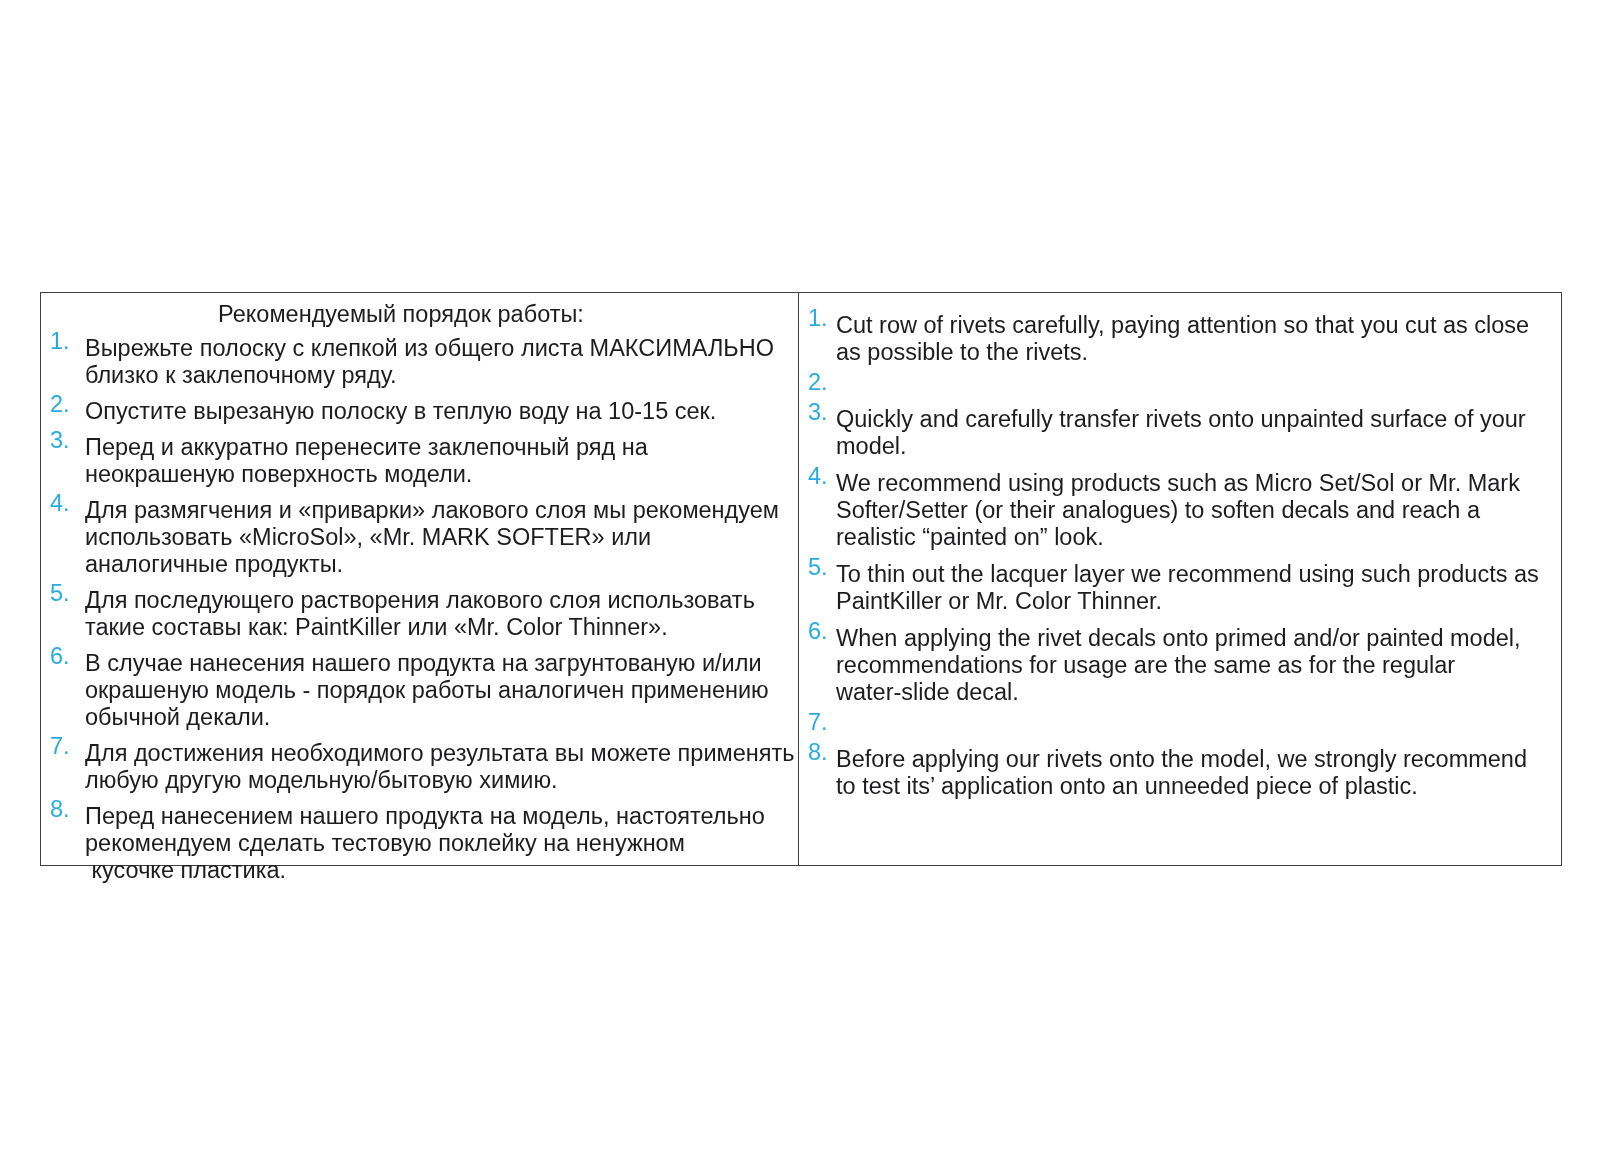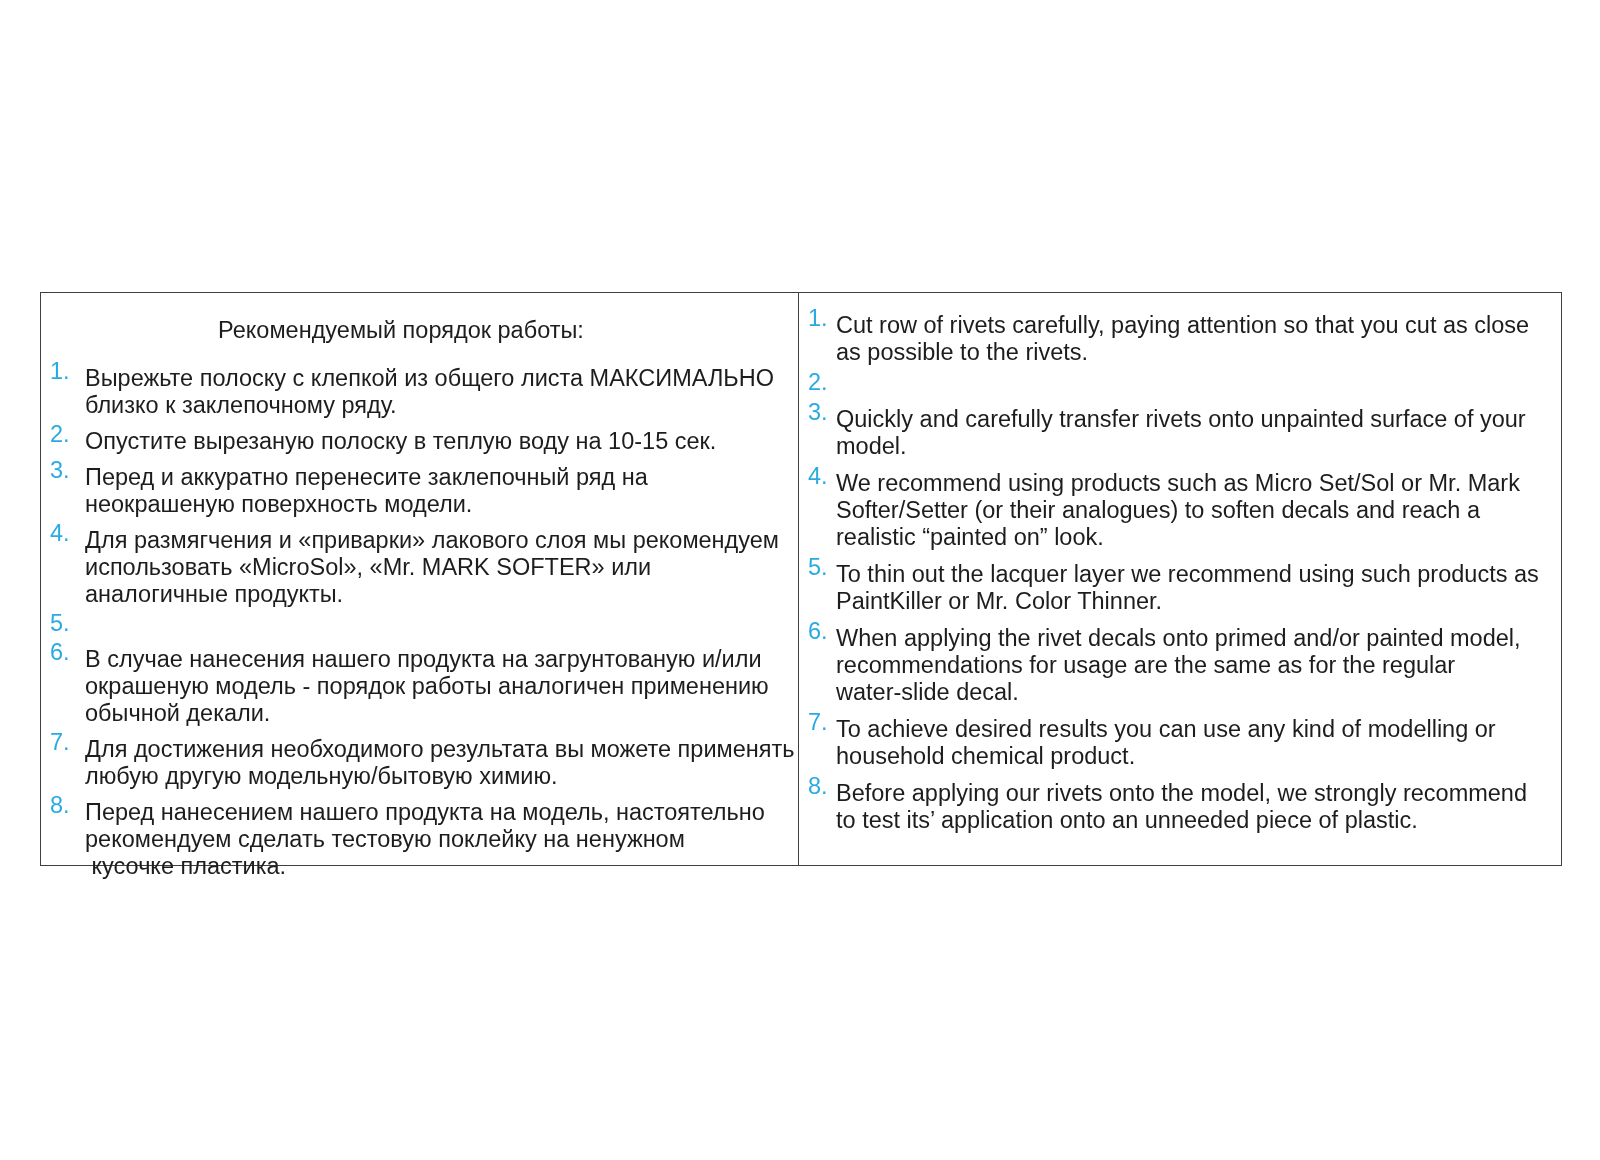--- a/index.html
+++ b/index.html
@@ -25,21 +25,21 @@
     padding:9px 0 0 9px;
     font-size:23.5px;
     line-height:27px;
   }
   .col-ru{
     width:758px;
     border-right:1.5px solid var(--border,#404040);
   }
   .col-en{flex:1;}
   .title{
-    margin:16px;
+    margin:0;
     font-size:23.5px;
     font-weight:400;
     line-height:24px;
     text-align:center;
     white-space:pre;
   }
   .col-ru .title{padding-right:46px;}
   .col-en .title{padding-right:89px;}
   .list{margin:0;padding:0;}
   .item{display:flex;margin-top:2px;}
@@ -75,20 +75,22 @@
 неокрашеную поверхность модели.</span>
           </div>
           <div class="item">
             <span class="num">4.</span>
             <span class="text">Для размягчения и «приварки» лакового слоя мы рекомендуем
 использовать «MicroSol», «Mr. MARK SOFTER» или
 аналогичные продукты.</span>
           </div>
           <div class="item">
             <span class="num">5.</span>
+            <span class="text">Для последующего растворения лакового слоя использовать
+такие составы как: PaintKiller или «Mr. Color Thinner».</span>
           </div>
           <div class="item">
             <span class="num">6.</span>
             <span class="text">В случае нанесения нашего продукта на загрунтованую и/или
 окрашеную модель - порядок работы аналогичен применению
 обычной декали.</span>
           </div>
           <div class="item">
             <span class="num">7.</span>
             <span class="text">Для достижения необходимого результата вы можете применять
@@ -129,22 +131,20 @@
 PaintKiller or Mr. Color Thinner.</span>
           </div>
           <div class="item">
             <span class="num">6.</span>
             <span class="text">When applying the rivet decals onto primed and/or painted model,
 recommendations for usage are the same as for the regular
 water-slide decal.</span>
           </div>
           <div class="item">
             <span class="num">7.</span>
-            <span class="text">To achieve desired results you can use any kind of modelling or
-household chemical product.</span>
           </div>
           <div class="item">
             <span class="num">8.</span>
             <span class="text">Before applying our rivets onto the model, we strongly recommend
 to test its’ application onto an unneeded piece of plastic.</span>
           </div>
         </div>
     </section>
   </div>
 </div>

